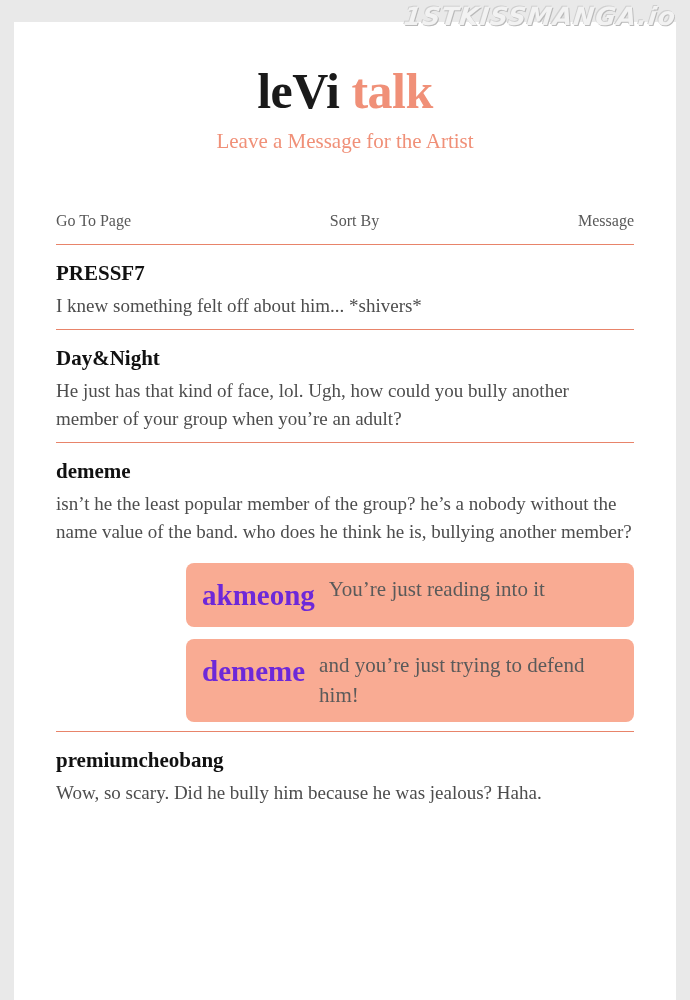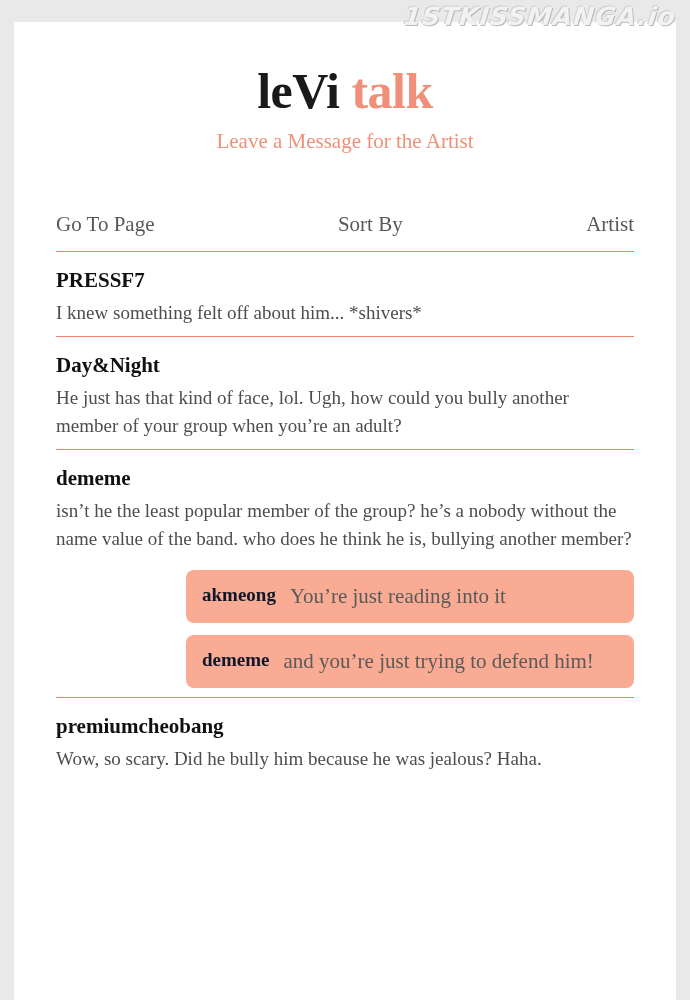--- a/index.html
+++ b/index.html
@@ -60,21 +60,21 @@
   }
   .toolbar {
     display: flex;
     justify-content: space-between;
     align-items: center;
     margin-top: 58px;
     padding-bottom: 14px;
     border-bottom: 1.5px solid #e8846a;
   }
   .toolbar-item {
-    font-size: 21px;
+    font-size: 16px;
     color: #585858;
     cursor: pointer;
   }
   .toolbar-item.left { text-align: left; }
   .toolbar-item.center { text-align: center; }
   .toolbar-item.right { text-align: right; }
 
   .comment {
     padding: 16px 0 9px 0;
     border-bottom: 1.5px solid #e8846a;
@@ -99,23 +99,23 @@
     background: #f9ab93;
     border-radius: 8px;
     padding: 12px 16px;
     margin-bottom: 12px;
     display: flex;
     align-items: flex-start;
     gap: 14px;
   }
   .reply:last-child { margin-bottom: 0; }
   .reply-author {
-    font-size: 19px;
+    font-size: 29px;
     font-weight: bold;
-    color: #0f172a;
+    color: #6d28d9;
     white-space: nowrap;
     line-height: 1.4;
   }
   .reply-body {
     font-size: 21px;
     color: #5a5a5a;
     line-height: 1.4;
   }
 </style>
 </head>
@@ -129,21 +129,21 @@
     <div class="title">
       <span class="dark">leVi</span>
       <span class="accent">talk</span>
     </div>
 
     <div class="subtitle">Leave a Message for the Artist</div>
 
     <div class="toolbar">
       <div class="toolbar-item left">Go To Page</div>
       <div class="toolbar-item center">Sort By</div>
-      <div class="toolbar-item right">Artist</div>
+      <div class="toolbar-item right">Message</div>
     </div>
 
     <div class="comment">
       <div class="author">PRESSF7</div>
       <div class="body">I knew something felt off about him... *shivers*</div>
     </div>
 
     <div class="comment">
       <div class="author">Day&amp;Night</div>
       <div class="body">He just has that kind of face, lol. Ugh, how could you bully another member of your group when you’re an adult?</div>

